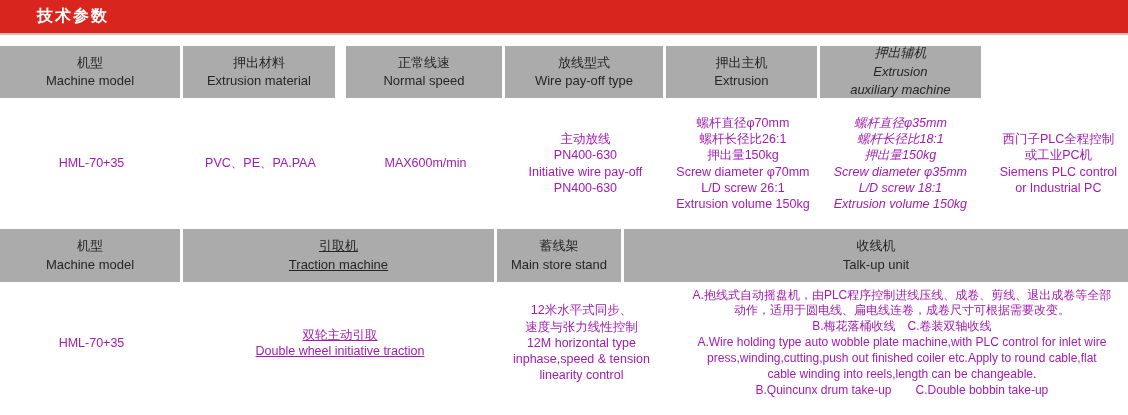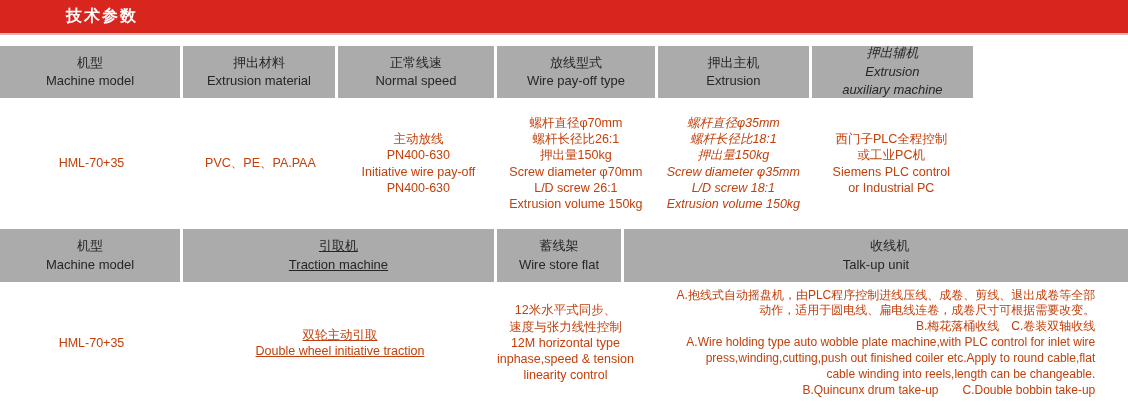--- a/index.html
+++ b/index.html
@@ -3,21 +3,21 @@
 <meta charset="utf-8">
 <style>
   html,body { margin:0; padding:0; }
   body {
     width:1128px; height:415px; background:#ffffff;
     font-family:"Liberation Sans", sans-serif;
     color:#2f2f2f; overflow:hidden;
   }
   .title-bar {
     height:33px; background:#d8261e; color:#ffffff;
-    display:flex; align-items:center; padding-left:66px;
+    display:flex; align-items:center; padding-left:37px;
     font-size:16px; font-weight:bold;gap:25px;
   }
   .title-zh { letter-spacing:2px; margin-right:28px; }
   .title-en { letter-spacing:1.5px; }
   .title-underline { height:2px; background:#dcb6b2; }
   .gap { height:11px; background:#ffffff; }
 
   .row { display:flex; width:1128px; }
   .hcell {
     background:#ababab; color:#262626;
@@ -27,34 +27,34 @@
     box-sizing:border-box; border-right:3px solid #ffffff;
     overflow:visible;
   }
   .hcell:last-child { border-right:none; }
   .t1 .hcell { height:52px; }
   .t2 .hcell { height:53px; }
 
   .dcell {
     display:flex; align-items:center; justify-content:center;
     text-align:center; white-space:pre-line;
-    font-size:12.5px; line-height:1.3; color:#c2410c;
+    font-size:12.5px; line-height:1.3; color:#a21caf;
     box-sizing:border-box; overflow:visible;
   }
   .t1 .drow { height:131px; }
   .t2 .drow { height:122px; }
-  .fit { width:max-content; white-space:pre; }
+  .fit { width:max-content; white-space:pre;margin-left:16px; }
 
   
-  .t1 .c1{flex:0 0 16.22%;} .t1 .c2{flex:0 0 13.74%;} .t1 .c3{flex:0 0 14.10%;}
+  .t1 .c1{flex:0 0 16.22%;} .t1 .c2{flex:0 0 13.74%;} .t1 .c3{flex:0 0 14.10%;margin-left:8px;}
   .t1 .c4{flex:0 0 14.27%;} .t1 .c5{flex:0 0 13.65%;} .t1 .c6{flex:0 0 14.27%;font-style:italic;}
   .t1 .c7{flex:0 0 13.74%;}
   
   .t2 .k1{flex:0 0 16.22%;} .t2 .k2{flex:0 0 27.84%;text-decoration:underline;}
-  .t2 .k3{flex:0 0 11.26%;} .t2 .k4{flex:0 0 44.68%;text-align:right;}
+  .t2 .k3{flex:0 0 11.26%;} .t2 .k4{flex:0 0 44.68%;}
   .t2 .k4.dcell { font-size:12px; line-height:1.32; }
 </style>
 </head>
 <body>
 
 <div>
 
   <div class="title-bar">
     <span class="title-zh">技术参数</span>
   </div>
@@ -73,20 +73,21 @@
 Wire pay-off type</div>
       <div class="hcell c5">押出主机
 Extrusion</div>
       <div class="hcell c6">押出辅机
 Extrusion
 auxiliary machine</div>
     </div>
     <div class="row drow">
       <div class="dcell c1">HML-70+35</div>
       <div class="dcell c2">PVC、PE、PA.PAA</div>
+      <div class="dcell c3">MAX600m/min</div>
       <div class="dcell c4">主动放线
 PN400-630
 Initiative wire pay-off
 PN400-630</div>
       <div class="dcell c5">螺杆直径φ70mm
 螺杆长径比26:1
 押出量150kg
 Screw diameter φ70mm
 L/D screw 26:1
 Extrusion volume 150kg</div>
@@ -103,21 +104,21 @@
     </div>
   </div>
 
   <div class="t2">
     <div class="row">
       <div class="hcell k1">机型
 Machine model</div>
       <div class="hcell k2">引取机
 Traction machine</div>
       <div class="hcell k3">蓄线架
-Wire store flat</div>
+Main store stand</div>
       <div class="hcell k4">收线机
 Talk-up unit</div>
     </div>
     <div class="row drow">
       <div class="dcell k1">HML-70+35</div>
       <div class="dcell k2">双轮主动引取
 Double wheel initiative traction</div>
       <div class="dcell k3">
         <div class="fit">12米水平式同步、
 速度与张力线性控制

